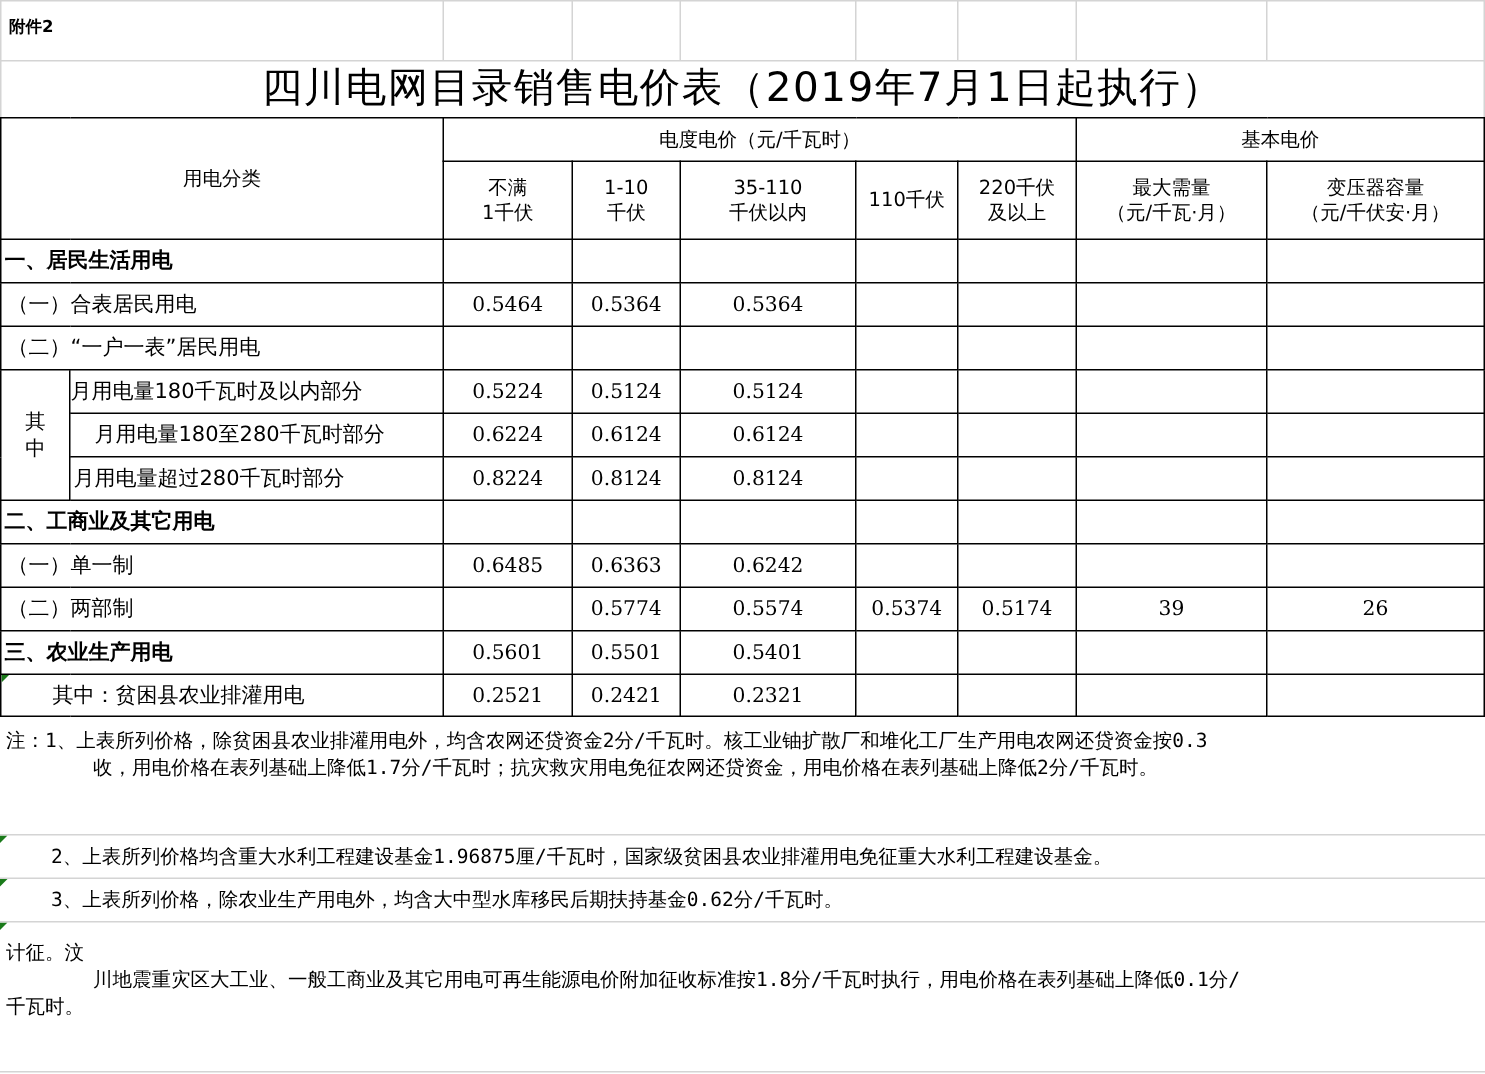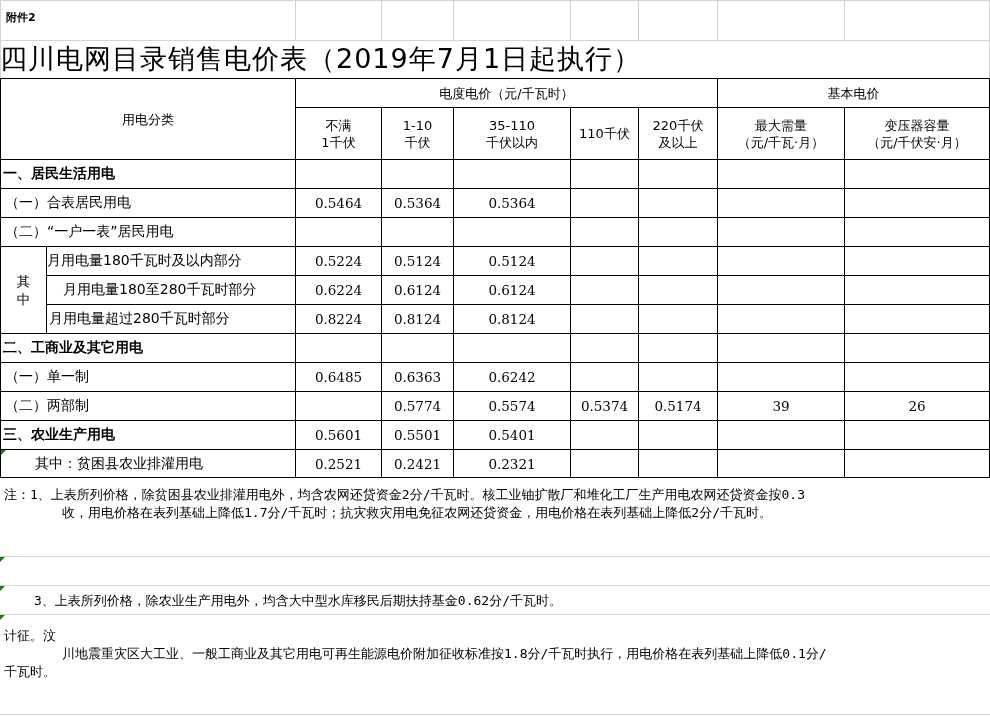--- a/index.html
+++ b/index.html
@@ -2,21 +2,21 @@
 <html><head>
 <meta charset="utf-8">
 <style>
   html, body { margin:0; padding:0; background:#ffffff; }
   body { width:990px; height:716px; position:relative; overflow:hidden;
          font-family:"DejaVu Serif","Liberation Serif",serif; color:#000; }
   .abs { position:absolute; box-sizing:border-box; }
   .gridv { position:absolute; top:0; width:1px; background:#d4d4d4; }
   .gridh { position:absolute; left:0; height:1px; background:#d4d4d4; width:990px; }
   .attach { left:6px; top:10px; font-size:11px; font-weight:bold; font-family:"DejaVu Sans","Liberation Sans",sans-serif; }
-  .title { left:0; top:40px; width:990px; height:38px; font-size:27px; line-height:38px; letter-spacing:1px; font-family:"DejaVu Sans","Liberation Sans",sans-serif; }
+  .title { left:0; top:40px; width:990px; height:38px; text-align:center; font-size:27px; line-height:38px; letter-spacing:1px; font-family:"DejaVu Sans","Liberation Sans",sans-serif; }
   table.main { position:absolute; left:0; top:78px; border-collapse:collapse; table-layout:fixed; width:990px; }
   table.main td { border:1.5px solid #000; padding:0; font-size:13.5px; text-align:center; vertical-align:middle; overflow:hidden; white-space:nowrap; }
   table.main td.lbl { text-align:left; padding-left:4px; font-family:"DejaVu Sans","Liberation Sans",sans-serif; font-size:14px; }
   table.main td.bold { font-weight:bold; padding-left:2px; }
   table.main td.hdr { font-family:"DejaVu Sans","Liberation Sans",sans-serif; font-size:13px; line-height:17px; white-space:normal; }
   table.main td.num { font-family:"DejaVu Serif","Liberation Serif",serif; font-size:13.5px; }
   .sub-indent { padding-left:34px !important; }
   .qz { font-family:"DejaVu Sans","Liberation Sans",sans-serif; font-size:15px; line-height:18px; white-space:normal !important; }
   .notes { position:absolute; left:0; width:990px; font-family:"DejaVu Sans Mono","Liberation Mono",monospace; font-size:13px; line-height:18px; box-sizing:border-box; padding-left:4px; border-bottom:1px solid #d4d4d4; overflow:hidden; }
   .note-line { white-space:nowrap; }
@@ -214,20 +214,21 @@
   </tr>
 </tbody>
   </table>
 
 <div class="notes" style="top:480px;height:77px;padding-top:6px">
   <div class="note-line">注：1、上表所列价格，除贫困县农业排灌用电外，均含农网还贷资金2分/千瓦时。核工业铀扩散厂和堆化工厂生产用电农网还贷资金按0.3</div>
   <div class="note-line indent1">收，用电价格在表列基础上降低1.7分/千瓦时；抗灾救灾用电免征农网还贷资金，用电价格在表列基础上降低2分/千瓦时。</div>
 </div>
 <div class="notes" style="top:557px;height:29px;padding-top:6px">
   <span class="marker"></span>
+  <div class="note-line indent2">2、上表所列价格均含重大水利工程建设基金1.96875厘/千瓦时，国家级贫困县农业排灌用电免征重大水利工程建设基金。</div>
 </div>
 <div class="notes" style="top:586px;height:29px;padding-top:6px">
   <span class="marker"></span>
   <div class="note-line indent2">3、上表所列价格，除农业生产用电外，均含大中型水库移民后期扶持基金0.62分/千瓦时。</div>
 </div>
 <div class="notes" style="top:615px;height:100px;padding-top:12px">
   <span class="marker"></span>
   <div class="note-line">计征。汶</div>
   <div class="note-line indent1">川地震重灾区大工业、一般工商业及其它用电可再生能源电价附加征收标准按1.8分/千瓦时执行，用电价格在表列基础上降低0.1分/</div>
   <div class="note-line">千瓦时。</div>

